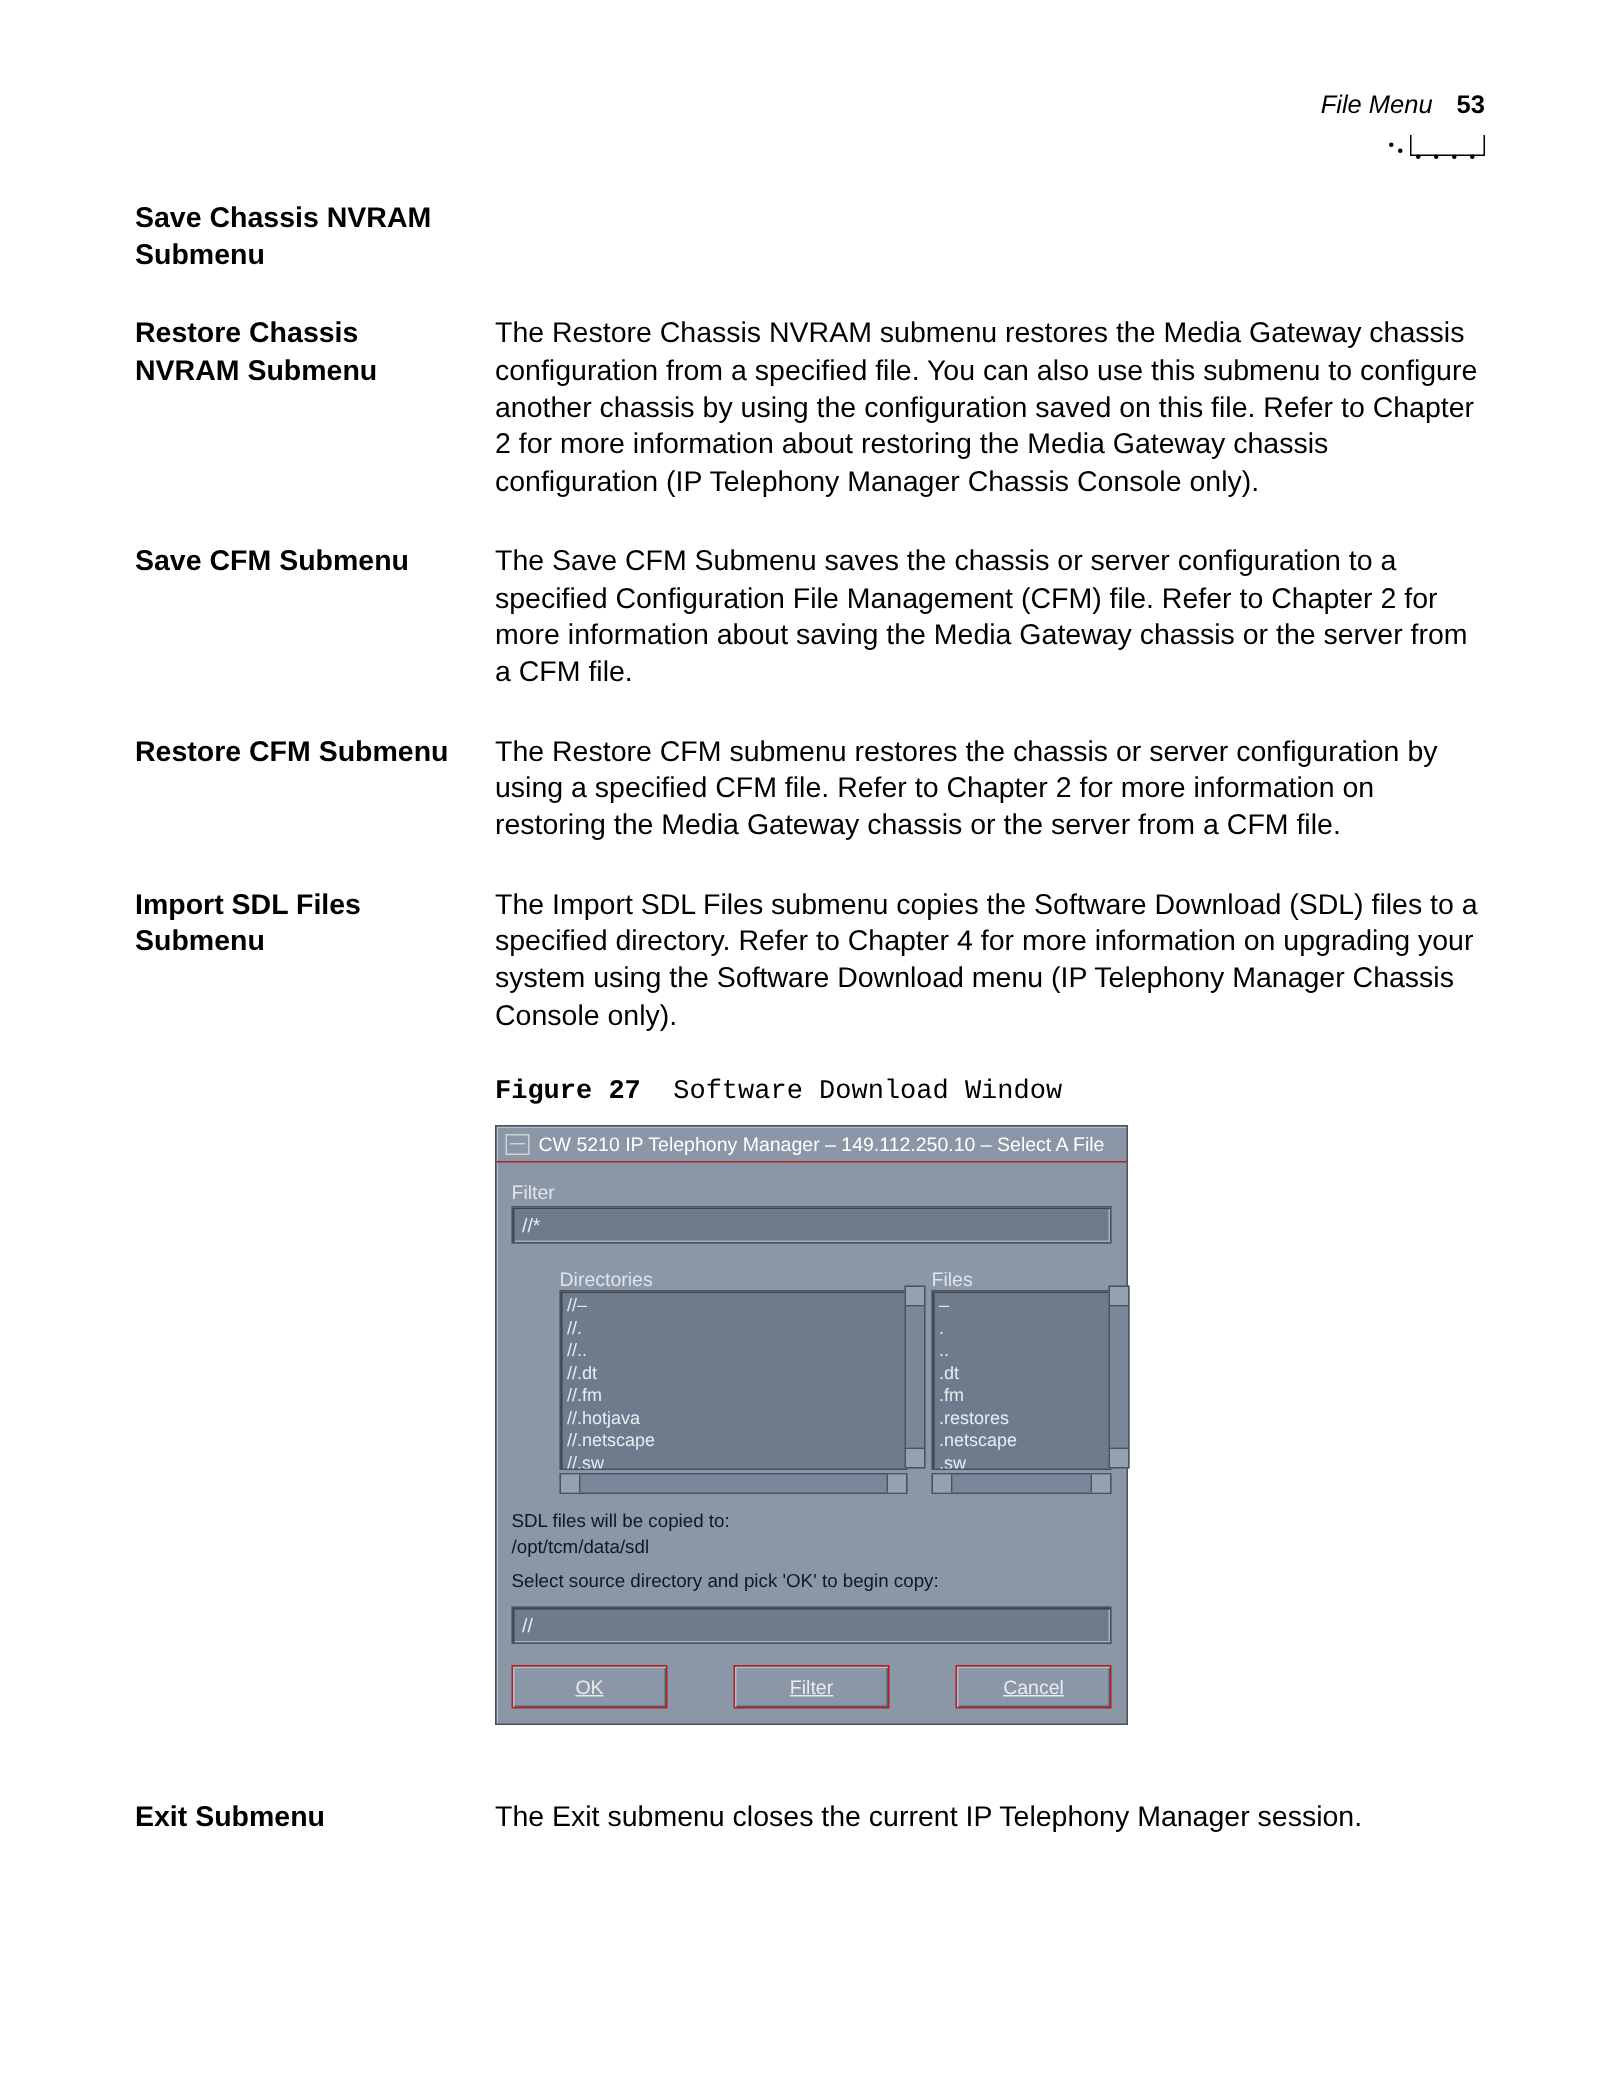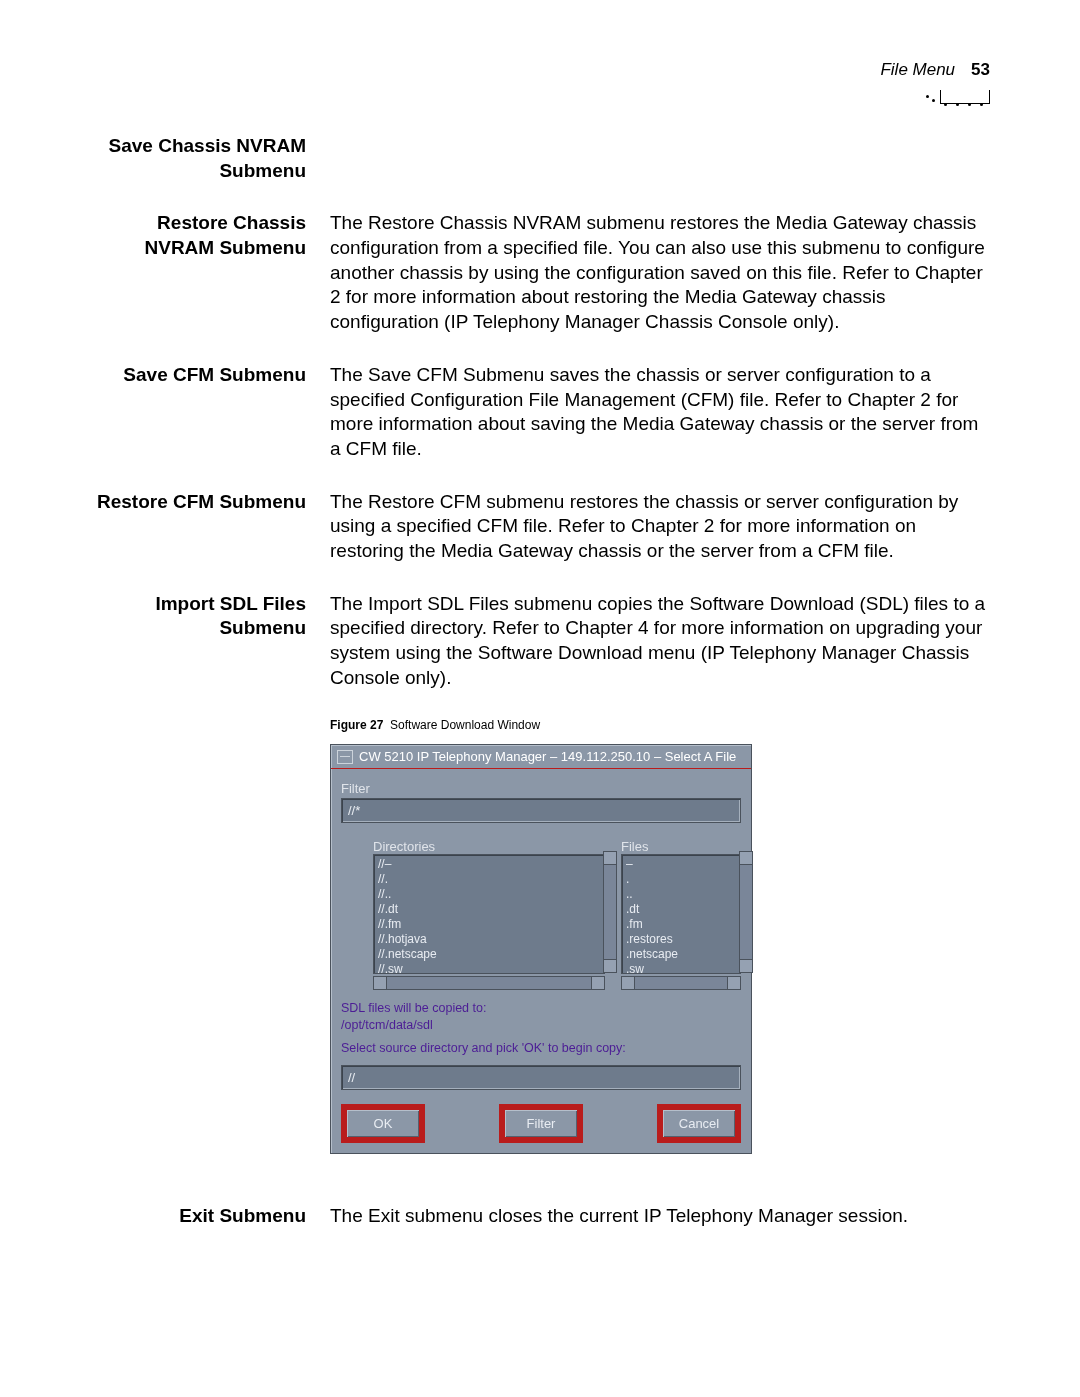--- a/index.html
+++ b/index.html
@@ -61,35 +61,35 @@
     bottom: -2px;
   }
   .content { }
   .row {
     display: flex;
     margin-bottom: 28px;
     align-items: flex-start;
   }
   .label {
     flex: 0 0 240px;
-    text-align: right;
     font-weight: bold;
     font-size: 19px;
     line-height: 1.3;
     padding-right: 24px;
     box-sizing: border-box;
   }
   .body {
     flex: 1;
     font-size: 19px;
     line-height: 1.3;
   }
   .fig-caption {
     margin: 28px 0 12px 240px;
-    font-size: 12px;
+    font-size: 18px;
+    font-family: Liberation Mono, monospace;
   }
   .fig-caption b { font-weight: bold; }
 
   
   .window {
     margin-left: 240px;
     width: 420px;
     background: #8b97a7;
     border: 1px solid #4a525c;
     box-shadow: inset 1px 1px 0 #b5bfcb;
@@ -178,37 +178,38 @@
     position: relative;
   }
   .scroll-h .cap {
     position: absolute;
     top: 0; bottom: 0;
     width: 12px;
     background: #95a1b2;
   }
   .scroll-h .cap.l { left: 0; border-right: 1px solid #4a525c; }
   .scroll-h .cap.r { right: 0; border-left: 1px solid #4a525c; }
-  .note { margin-top: 10px; font-size: 12.5px; line-height: 1.35; color: #4c1d95; }
+  .note { margin-top: 10px; font-size: 12.5px; line-height: 1.35; color: #0f172a; }
   .btn-row {
     margin-top: 14px;
     display: flex;
     justify-content: space-between;
     gap: 10px;
   }
   .btn {
     background: #8b97a7;
-    border: 6px solid #b91c1c;
+    border: 1px solid #b91c1c;
     box-shadow: inset 1px 1px 0 #b5bfcb, inset -1px -1px 0 #55606e;
-    padding: 6px 4px;
+    padding: 6px 19px;
     color: #e8ecf2;
     font-size: 13px;
     cursor: default;
     min-width: 64px;
     text-align: center;
+    text-decoration: underline;
   }
 </style>
 </head>
 <body>
 
 <div class="page">
 
   <div class="header">
     <span class="ital">File Menu</span>
     <span class="num">53</span>

